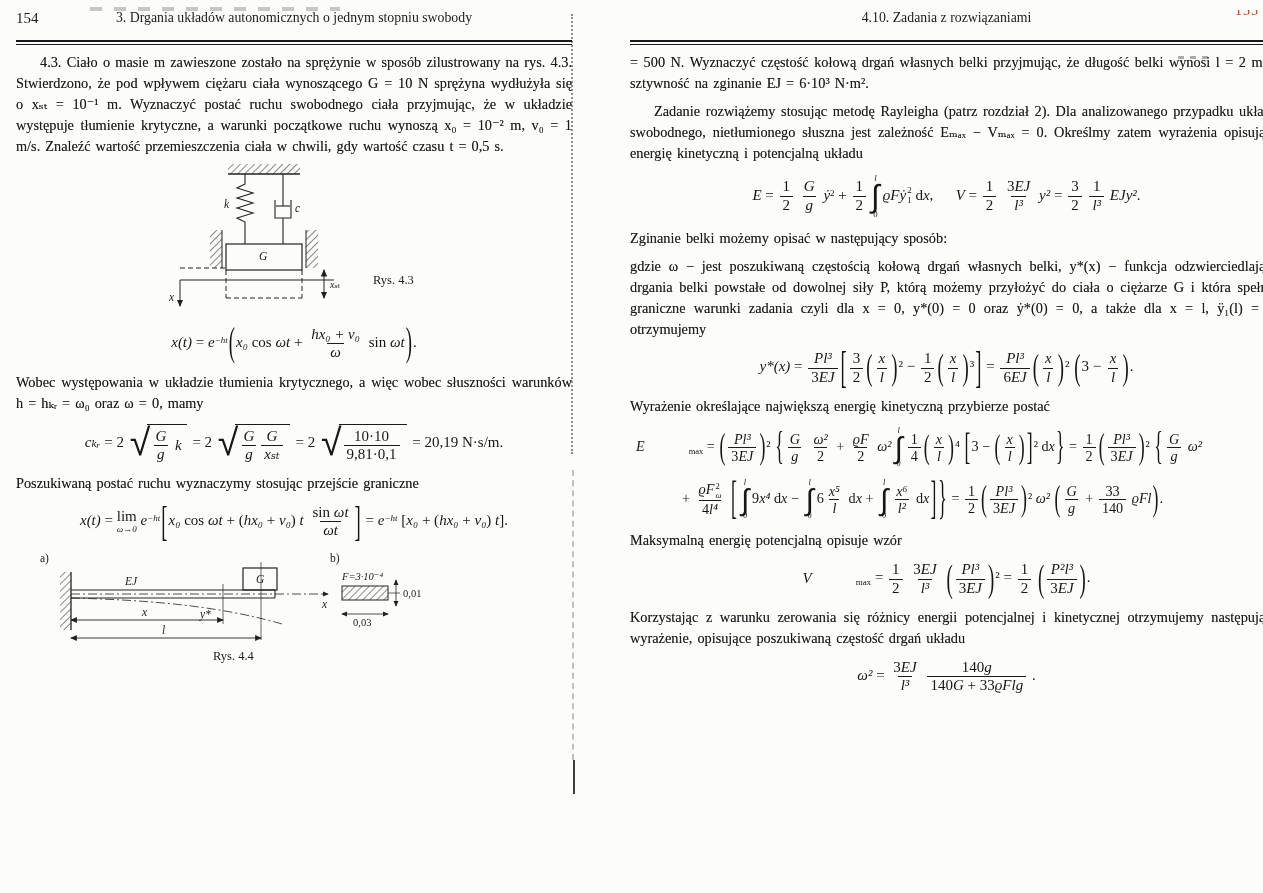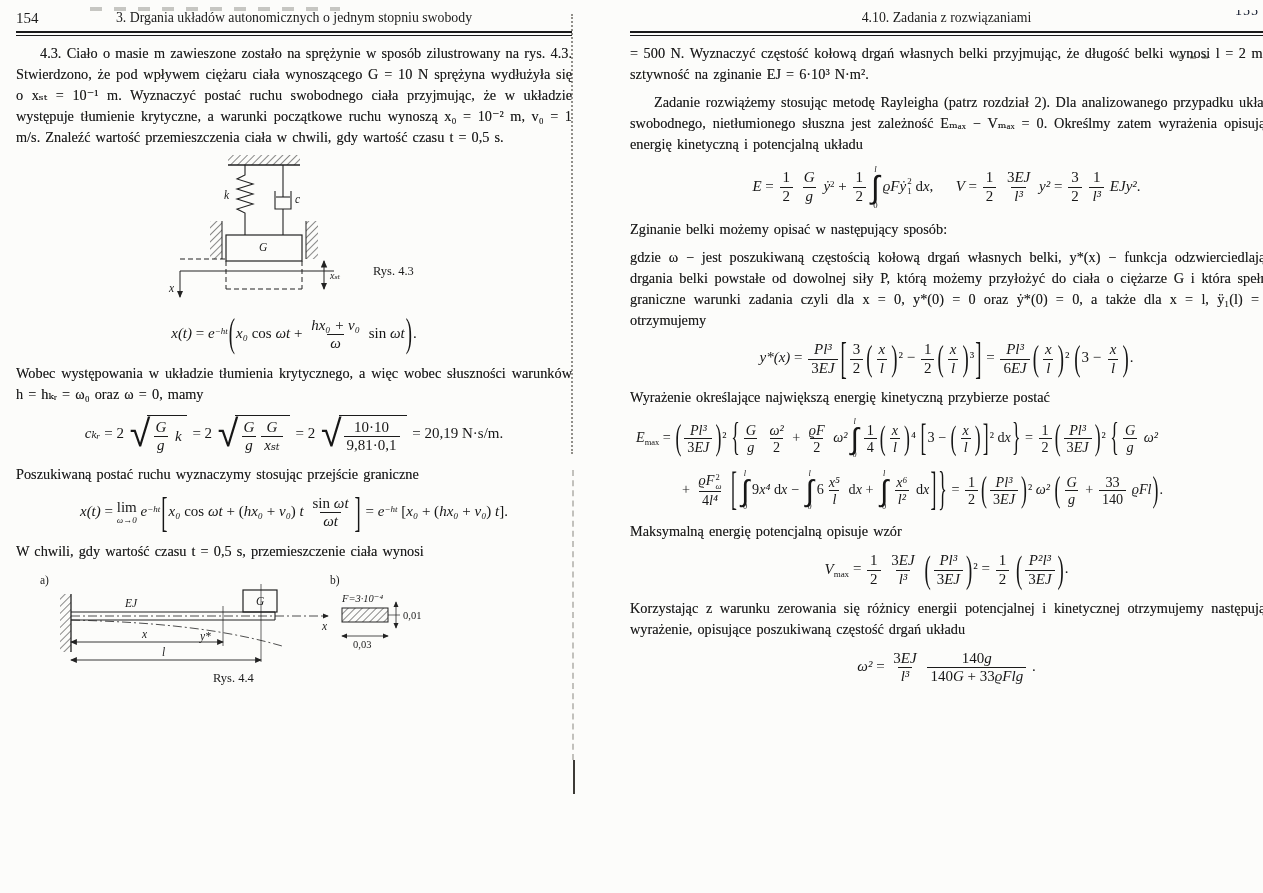--- a/index.html
+++ b/index.html
@@ -1,40 +1,40 @@
 <!DOCTYPE html>
 <html><head>
 <meta charset="utf-8">
 <style>
   html,body{margin:0;padding:0;background:#e8e8e6;}
   .scan{position:relative;width:1263px;height:893px;background:#fcfcfa;color:#1b1b1b;overflow:hidden;
         font-family:"Liberation Serif","DejaVu Serif",serif;}
   .page{position:absolute;top:10px;}
   .page.left{left:16px;width:556px;height:872px;overflow:hidden;}
   .page.right{left:630px;width:633px;height:872px;overflow:hidden;}
-  .phead{position:relative;text-align:center;font-size:13.8px;padding-bottom:5px;margin-bottom:10px;
+  .phead{position:relative;text-align:center;font-size:13.8px;padding-bottom:14px;margin-bottom:10px;
          border-bottom:2.5px solid #1a1a1a;}
   .phead::after{content:"";position:absolute;left:0;right:0;bottom:-5px;height:1px;background:#1a1a1a;}
   .pnum{position:absolute;left:0;top:0;font-size:15px;}
   .pnum-r{position:absolute;right:4px;top:-2px;font-size:14px;letter-spacing:1px;display:inline-block;
           height:10px;overflow:hidden;vertical-align:top;}
-  .pnum-r .cut{display:block;transform:translateY(-5px);color:#0f172a;text-align:right;}
+  .pnum-r .cut{display:block;transform:translateY(-5px);color:#c2410c;text-align:right;}
   p.body{font-size:14.3px;line-height:1.47;text-align:justify;margin:7px 0 3px;word-spacing:1.5px;
          text-shadow:0 0 .4px rgba(20,20,20,.5);}
   .page.right p.body{width:648px;}
   .ind{text-indent:24px;}
   .secnum{font-weight:normal;}
   
   .eq{font-size:15px;text-align:center;margin:10px 0;white-space:pre;line-height:1;color:#161616;}
   .eq-left{text-align:left;padding-left:6px;font-size:14.2px;}
   .eq-left2{text-align:left;padding-left:52px;font-size:14.2px;}
   .mi{font-style:italic;}
   .mr{font-style:normal;}
   .sup{font-size:.6em;vertical-align:.5em;}
-  .sub{font-size:.6em;vertical-align:-.3em;}
+  .sub{font-size:.6em;vertical-align:-.3em;margin-left:44px;}
   .sc{display:inline-flex;flex-direction:column;align-items:flex-start;font-size:.6em;line-height:1.1;
       vertical-align:middle;margin-left:1px;}
   .frac{display:inline-flex;flex-direction:column;align-items:center;vertical-align:middle;margin:0 2px;line-height:1.15;}
   .num{display:block;padding:0 3px;white-space:pre;}
   .den{display:block;border-top:1px solid #1b1b1b;padding:0 3px;white-space:pre;}
   .sqrt{display:inline-flex;align-items:center;vertical-align:middle;margin:0 2px;}
   .rad{font-size:2.5em;font-weight:200;line-height:.75;margin-right:-3px;transform:translateY(-1px);
        font-family:"DejaVu Sans",sans-serif;}
   .sqc{border-top:1.3px solid #1b1b1b;padding:3px 5px 0 3px;display:inline-flex;align-items:center;white-space:pre;}
   .intg{display:inline-flex;flex-direction:column;align-items:center;vertical-align:middle;line-height:1;margin:0 3px;}
@@ -124,21 +124,20 @@
         <text class="svgt i" x="164" y="128" style="font-size:10px">xₛₜ</text>
         <text class="svgt cap" x="207" y="124">Rys. 4.3</text>
       </svg>
     </div>
 
     <div class="eq"><span class="mi">x(t) </span><span class="mr">= </span><span class="ssb"><span class="mi">e</span><span class="sup mi">−ht</span></span><span class="bp" style="transform: scaleY(2.1);">(</span><span class="mi">x₀</span><span class="mr"> cos </span><span class="mi">ωt</span><span class="mr"> + </span><span class="frac"><span class="num"><span class="mi">hx₀ + v₀</span></span><span class="den"><span class="mi">ω</span></span></span><span class="mr"> sin </span><span class="mi">ωt</span><span class="bp" style="transform: scaleY(2.1);">)</span><span class="mr">.</span></div>
     <p class="body">Wobec występowania w układzie tłumienia krytycznego, a więc wobec słuszności warunków h = hₖᵣ = ω₀ oraz ω = 0, mamy</p>
     <div class="eq"><span class="mi">cₖᵣ </span><span class="mr">= 2 </span><span class="sqrt"><span class="rad">√</span><span class="sqc"><span class="frac"><span class="num"><span class="mi">G</span></span><span class="den"><span class="mi">g</span></span></span><span class="mi"> k</span></span></span><span class="mr"> = 2 </span><span class="sqrt"><span class="rad">√</span><span class="sqc"><span class="frac"><span class="num"><span class="mi">G</span></span><span class="den"><span class="mi">g</span></span></span><span class="frac"><span class="num"><span class="mi">G</span></span><span class="den"><span class="mi">xₛₜ</span></span></span></span></span><span class="mr"> = 2 </span><span class="sqrt"><span class="rad">√</span><span class="sqc"><span class="frac"><span class="num"><span class="mr">10·10</span></span><span class="den"><span class="mr">9,81·0,1</span></span></span></span></span><span class="mr"> = 20,19 N·s/m.</span></div>
     <p class="body">Poszukiwaną postać ruchu wyznaczymy stosując przejście graniczne</p>
     <div class="eq"><span class="mi">x(t) </span><span class="mr">= </span><span class="lim"><span class="lt mr">lim</span><span class="lu mi">ω→0</span></span><span class="mr"> </span><span class="ssb"><span class="mi">e</span><span class="sup mi">−ht</span></span><span class="bp" style="transform: scaleY(2.3);">[</span><span class="mi">x₀</span><span class="mr"> cos </span><span class="mi">ωt</span><span class="mr"> + (</span><span class="mi">hx₀</span><span class="mr"> + </span><span class="mi">v₀</span><span class="mr">) </span><span class="mi">t </span><span class="frac"><span class="num"><span class="mr">sin </span><span class="mi">ωt</span></span><span class="den"><span class="mi">ωt</span></span></span><span class="bp" style="transform: scaleY(2.3);">]</span><span class="mr"> = </span><span class="ssb"><span class="mi">e</span><span class="sup mi">−ht</span></span><span class="mr"> [</span><span class="mi">x₀</span><span class="mr"> + (</span><span class="mi">hx₀</span><span class="mr"> + </span><span class="mi">v₀</span><span class="mr">) </span><span class="mi">t</span><span class="mr">].</span></div>
-    <p class="body">W chwili, gdy wartość czasu t = 0,5 s, przemieszczenie ciała wynosi</p>
 
 
     <div class="figwrap fig44wrap">
       <svg width="510" height="122" viewBox="0 0 510 122">
         <text class="svgt" x="10" y="12">a)</text>
         <g>
           <rect x="30" y="22" width="11" height="58" fill="url(#h1)"></rect>
           <line x1="41" y1="22" x2="41" y2="80" stroke="#222" stroke-width="1.3"></line>
         </g>
         <g stroke="#222" stroke-width="1.1" fill="none">

